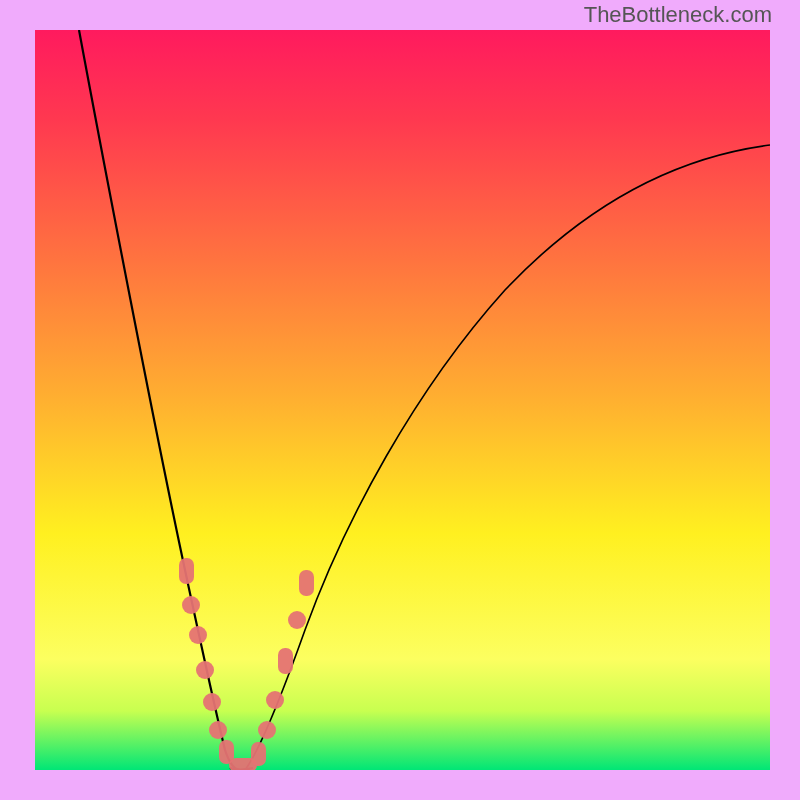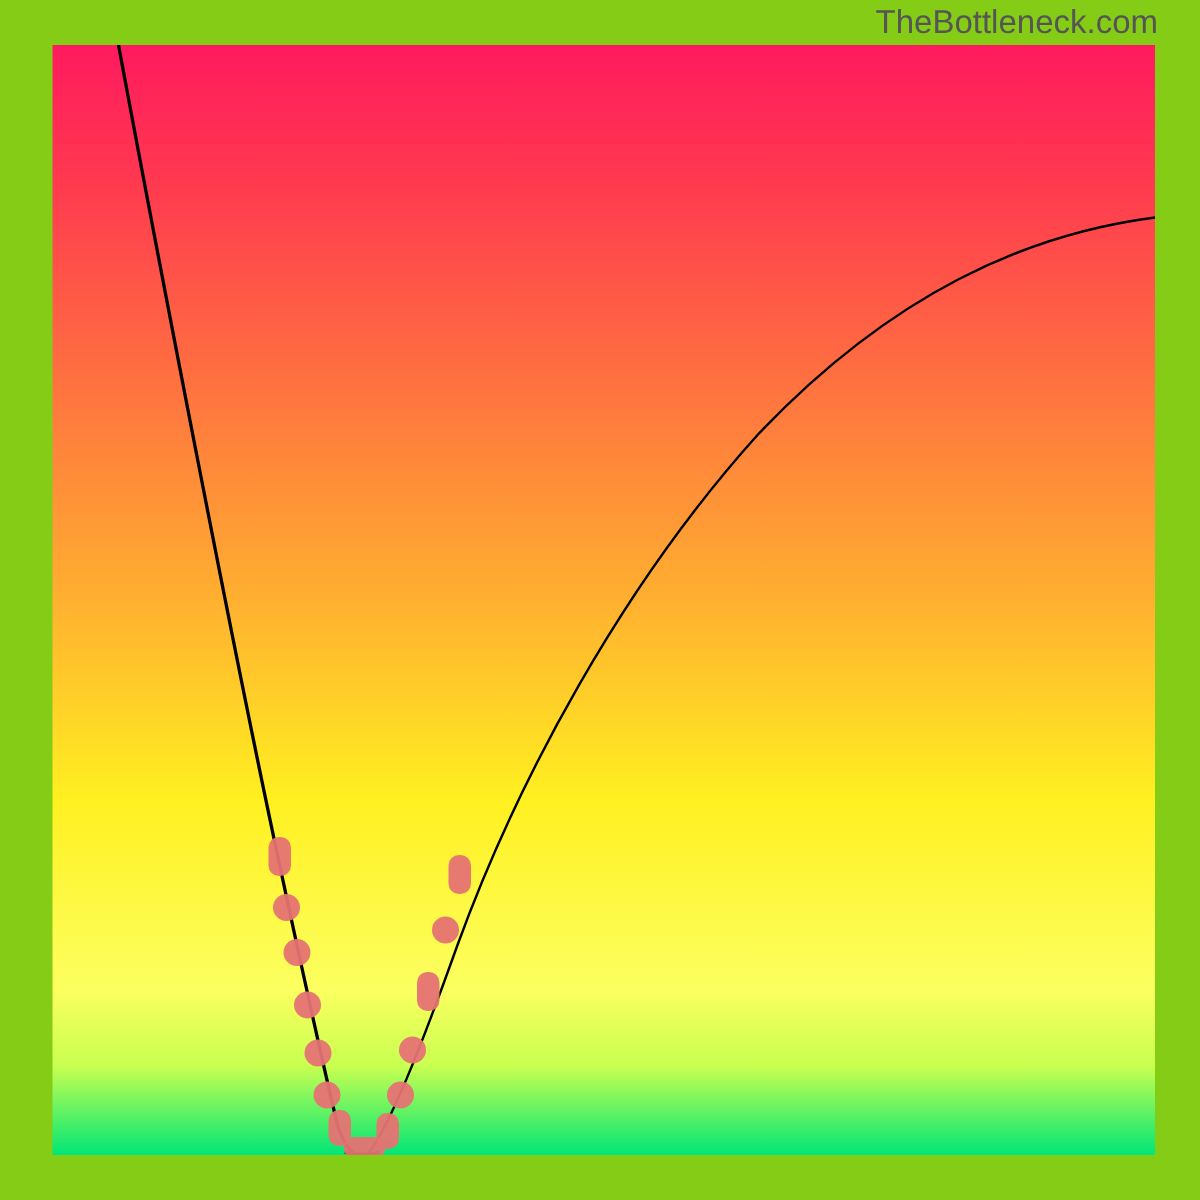--- a/index.html
+++ b/index.html
@@ -1,18 +1,18 @@
 <!DOCTYPE html>
 <html><head>
   <meta charset="utf-8">
   <style>
     * { margin: 0; padding: 0; box-sizing: border-box; }
     html, body { width: 800px; height: 800px; overflow: hidden; }
     body { font-family: sans-serif; }
-    .frame { width: 800px; height: 800px; background: #84cc16; position: relative; }
+    .frame { width: 800px; height: 800px; background: #f0abfc; position: relative; }
     .plot-area {
       position: absolute;
       left: 35px;
       top: 30px;
       width: 735px;
       height: 740px;
       background: linear-gradient(to bottom,
         #ff1a5e 0%,
         #ff3850 12%,
         #ff7040 30%,

